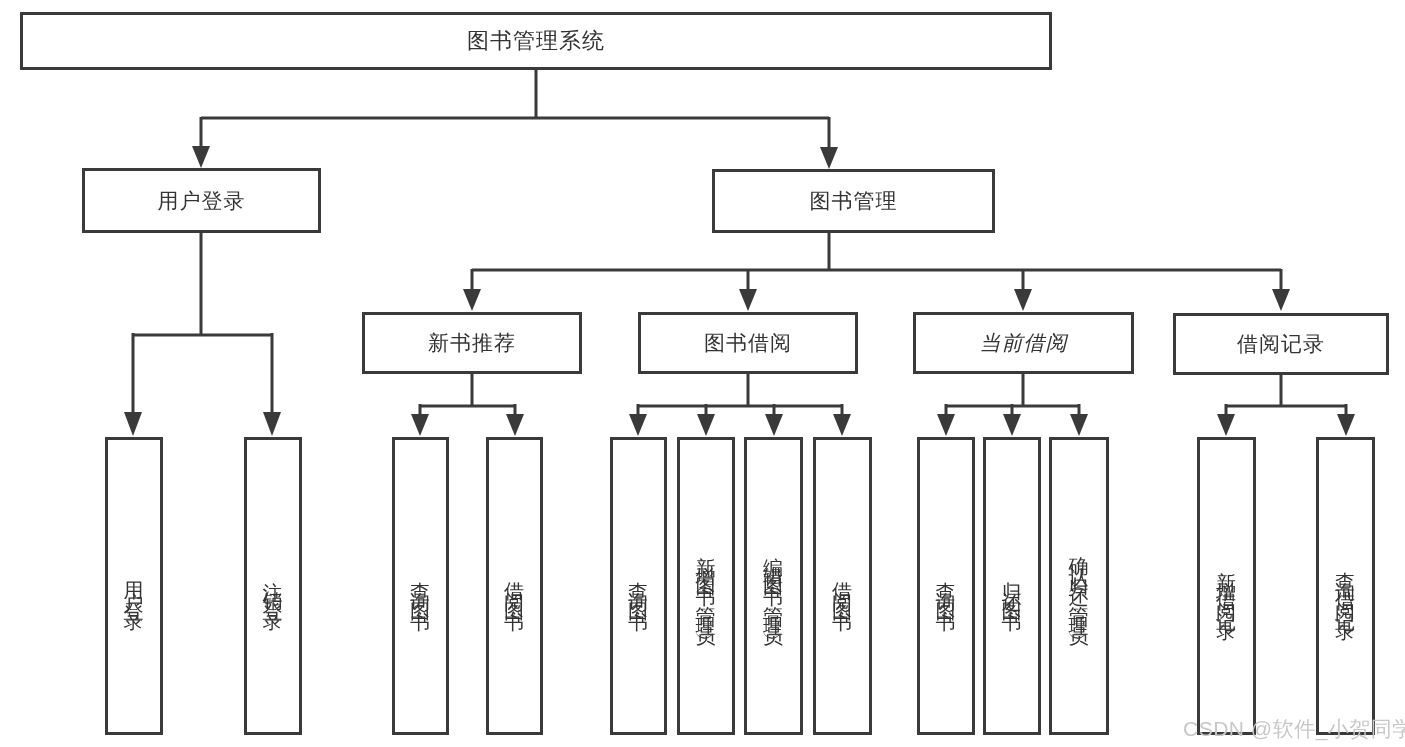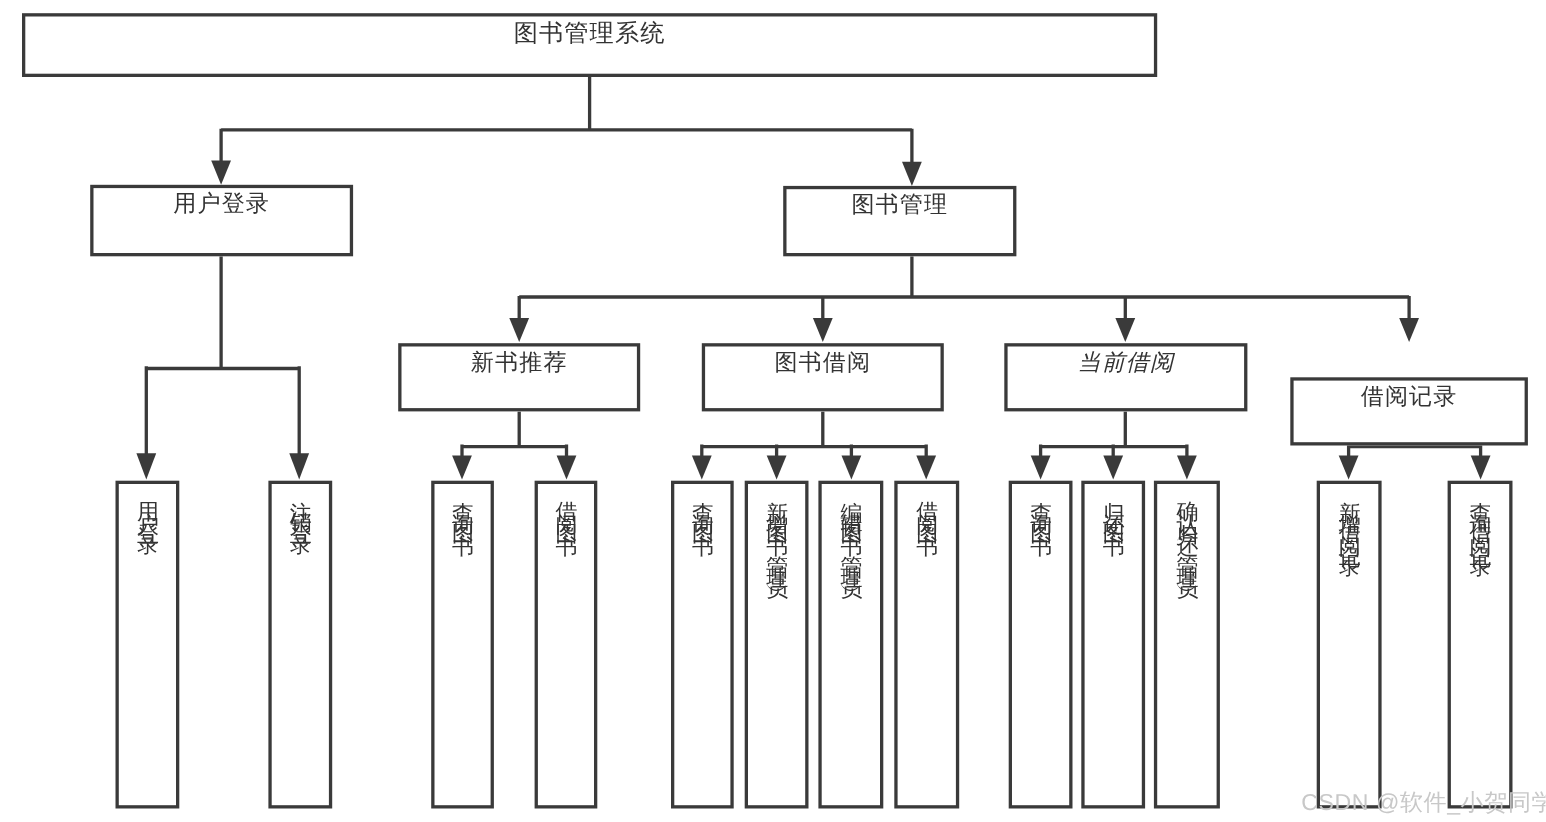--- a/index.html
+++ b/index.html
@@ -35,20 +35,21 @@
   .connectors polygon{
     fill:var(--line);
     stroke:none;
   }
   .box{
     position:absolute;
     box-sizing:border-box;
     background:var(--box-fill);
     border:3px solid var(--box-border);
     display:flex;
+    align-items:center;
     justify-content:center;
     color:var(--text);
   }
   .hlabel{
     font-size:21px;
     letter-spacing:1px;
     white-space:nowrap;
   }
   .root-box .hlabel{font-size:22px;}
   .vlabel{
@@ -110,34 +111,34 @@
     <polygon points="1337,414 1355,414 1346,436"></polygon>
   </svg>
 
   <div class="box root-box" style="left:20px;top:12px;width:1032px;height:58px;">
     <span class="hlabel">图书管理系统</span>
   </div>
 
   <div class="box" style="left:82px;top:168px;width:239px;height:65px;">
     <span class="hlabel">用户登录</span>
   </div>
-  <div class="box" style="left:712px;top:169px;width:212px;height:64px;">
+  <div class="box" style="left:712px;top:169px;width:283px;height:64px;">
     <span class="hlabel">图书管理</span>
   </div>
 
   <div class="box" style="left:638px;top:312px;width:220px;height:62px;">
     <span class="hlabel">图书借阅</span>
   </div>
   <div class="box" style="left:362px;top:312px;width:220px;height:62px;">
     <span class="hlabel">新书推荐</span>
   </div>
   <div class="box" style="left:913px;top:312px;width:221px;height:62px;font-style:italic;">
     <span class="hlabel">当前借阅</span>
   </div>
-  <div class="box" style="left:1173px;top:313px;width:216px;height:62px;margin-top:30px;">
+  <div class="box" style="left:1173px;top:313px;width:216px;height:62px;">
     <span class="hlabel">借阅记录</span>
   </div>
 
   <div class="box" style="left:105px;top:437px;width:58px;height:298px;">
     <span class="vlabel">用户登录</span>
   </div>
   <div class="box" style="left:244px;top:437px;width:58px;height:298px;">
     <span class="vlabel">注销登录</span>
   </div>
   <div class="box" style="left:392px;top:437px;width:57px;height:298px;">

